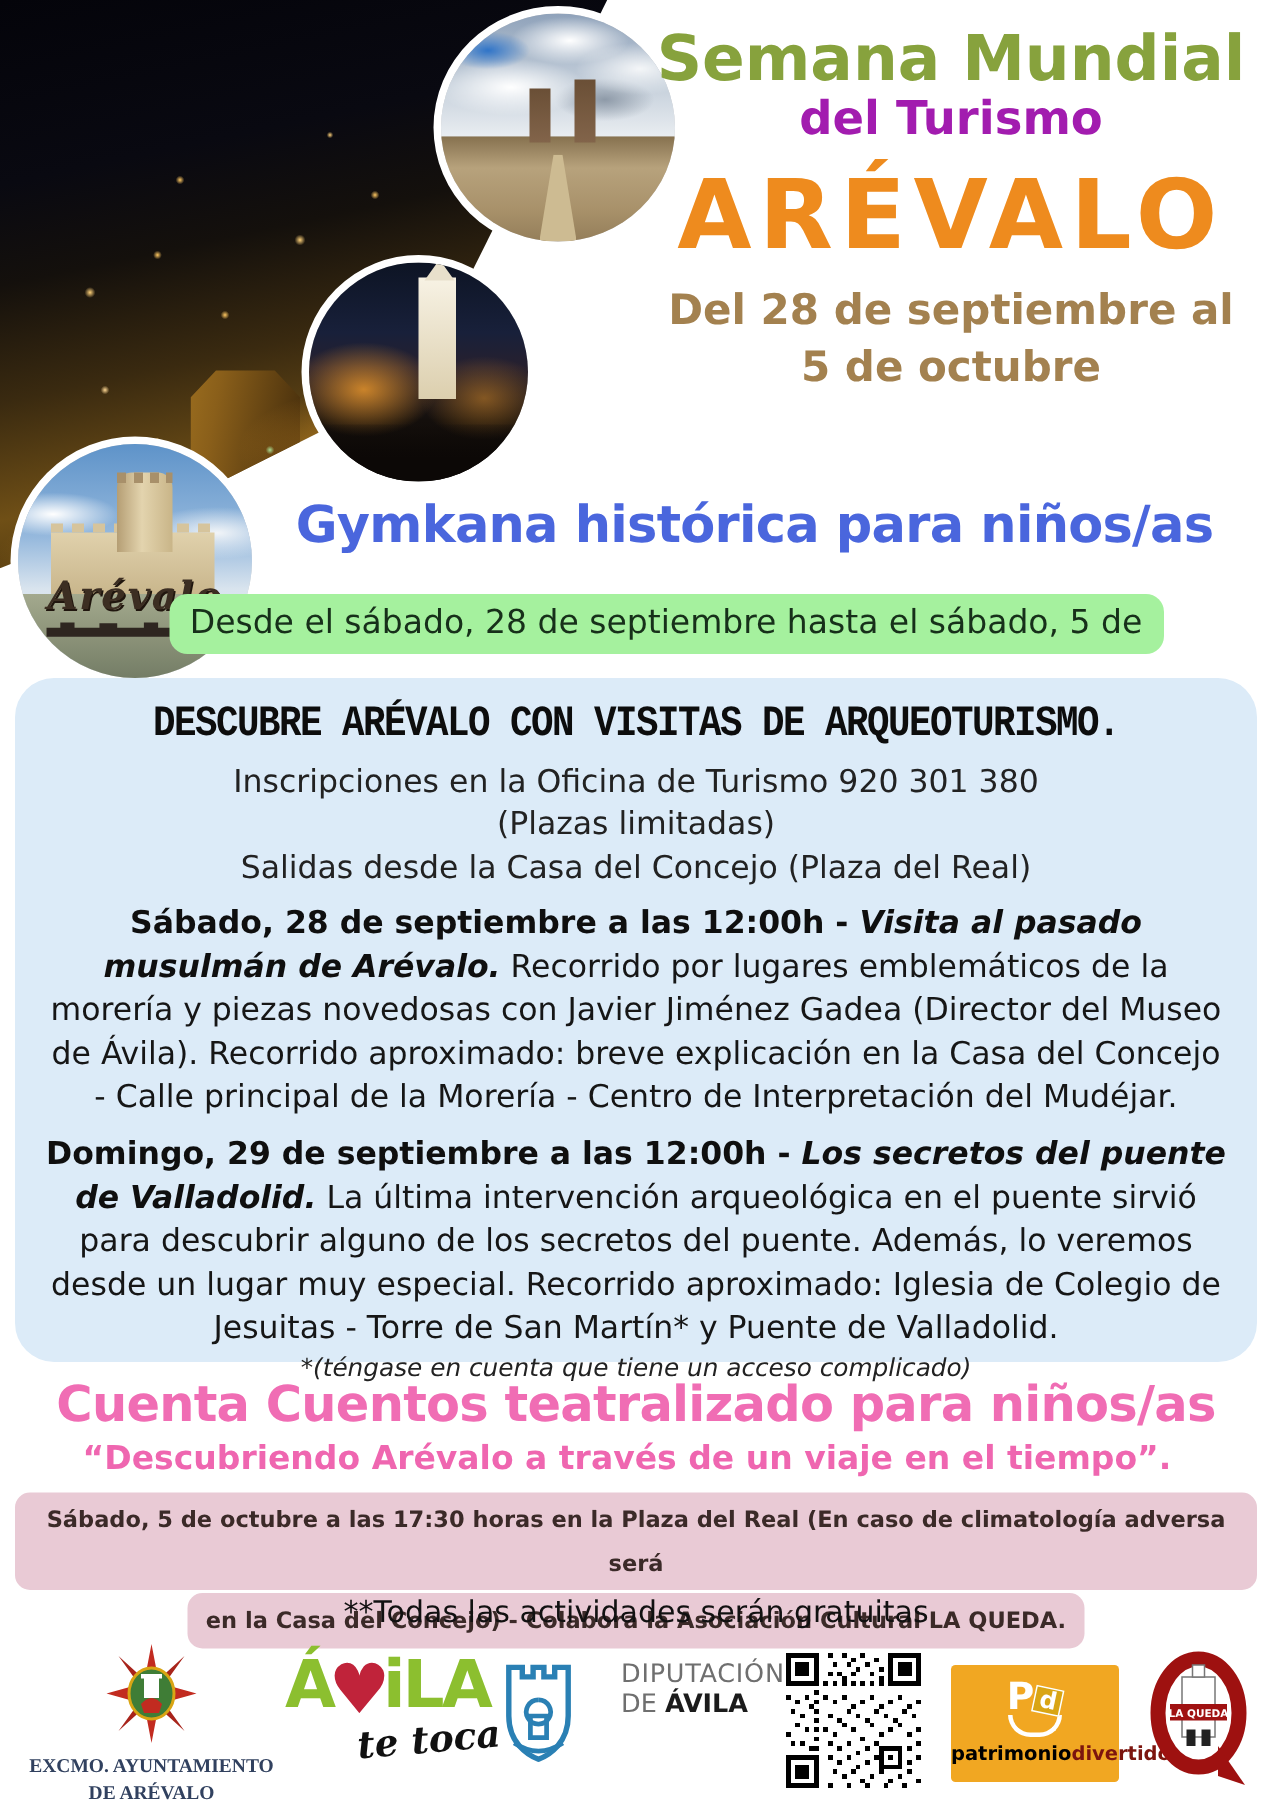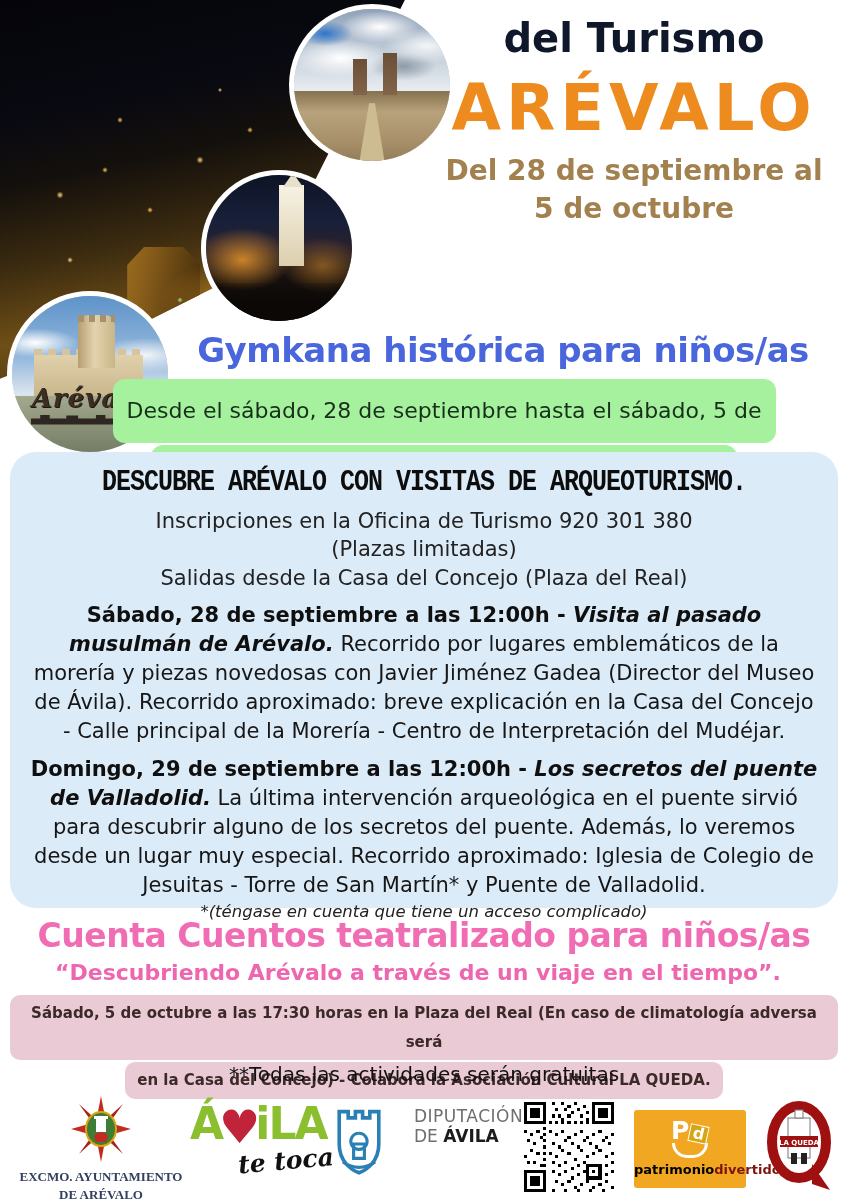--- a/index.html
+++ b/index.html
@@ -106,32 +106,32 @@
     font-family:"DejaVu Serif", serif; font-style:italic; font-weight:bold;
     font-size:26px; color:#3c2e22; text-shadow:1px 1px 0 #20160e; letter-spacing:1px; }
   .cc-skyline { position:absolute; left:12%; right:12%; top:76%; height:10px;
     background:#2e2620;
     clip-path:polygon(0 100%,0 40%,8% 40%,8% 0,16% 0,16% 40%,30% 40%,30% 10%,40% 10%,
       40% 40%,55% 40%,55% 0,63% 0,63% 40%,78% 40%,78% 15%,88% 15%,88% 40%,100% 40%,100% 100%); }
 
   
   .header-col { position:absolute; left:428px; top:16px; width:412px; text-align:center; }
   .title-line1 { font-size:42px; font-weight:bold; color:#87a23d; line-height:1.1; }
-  .title-line2 { font-size:40px; font-weight:bold; color:#0f172a; line-height:1.1; }
+  .title-line2 { font-size:31px; font-weight:bold; color:#a21caf; line-height:1.1; }
   .city-title  { margin-top:16px; font-size:64px; font-weight:800; color:#ee8b1e;
                  letter-spacing:5px; line-height:1.0; }
   .date-lines  { margin-top:12px; font-size:28px; font-weight:bold; color:#a3814f; line-height:1.35; }
 
   
   .gymkana-title { position:absolute; left:160px; right:2px; top:330px; text-align:center;
     font-size:34px; font-weight:800; color:#4a66dd; letter-spacing:-0.5px; }
   .green-note { position:absolute; left:60px; right:20px; top:377px; text-align:center;
     font-size:22px; font-weight:500; color:#17301a; line-height:1.55; }
-  .hl-green { background:#a5f19e; padding:15px 14px; border-radius:12px;
-    display:inline-block; margin-top:2px; }
+  .hl-green { background:#a5f19e; padding:3px 14px; border-radius:12px;
+    display:inline-block; margin-top:19px; }
 
   
   .blue-box { position:absolute; left:10px; top:452px; width:828px; height:456px;
     background:#dcebf8; border-radius:26px; box-sizing:border-box;
     padding:12px 18px 8px; text-align:center; }
   .arq-title { font-family:"Liberation Mono", monospace; font-weight:bold;
     font-size:25px; color:#0d0d0d; letter-spacing:-1px; transform:scaleY(1.15);
     margin-top:4px; }
   .arq-info { margin-top:10px; font-size:21px; color:#222; line-height:1.35; }
   .arq-p { margin-top:9px; font-size:21px; color:#161616; line-height:1.38; }
@@ -209,20 +209,21 @@
   <div class="photo-circle circle-castle">
     <div class="cc-sky"></div>
     <div class="cc-ground"></div>
     <div class="cc-wall"></div>
     <div class="cc-tower"></div>
     <div class="cc-sign">Arévalo</div>
     <div class="cc-skyline"></div>
   </div>
 
   <div class="header-col">
+    <div class="title-line1">Semana Mundial</div>
     <div class="title-line2">del Turismo</div>
     <div class="city-title">ARÉVALO</div>
     <div class="date-lines">
       <div>Del 28 de septiembre al</div>
       <div>5 de octubre</div>
     </div>
   </div>
 
   <div class="gymkana-title">Gymkana histórica para niños/as</div>
   <div class="green-note">

